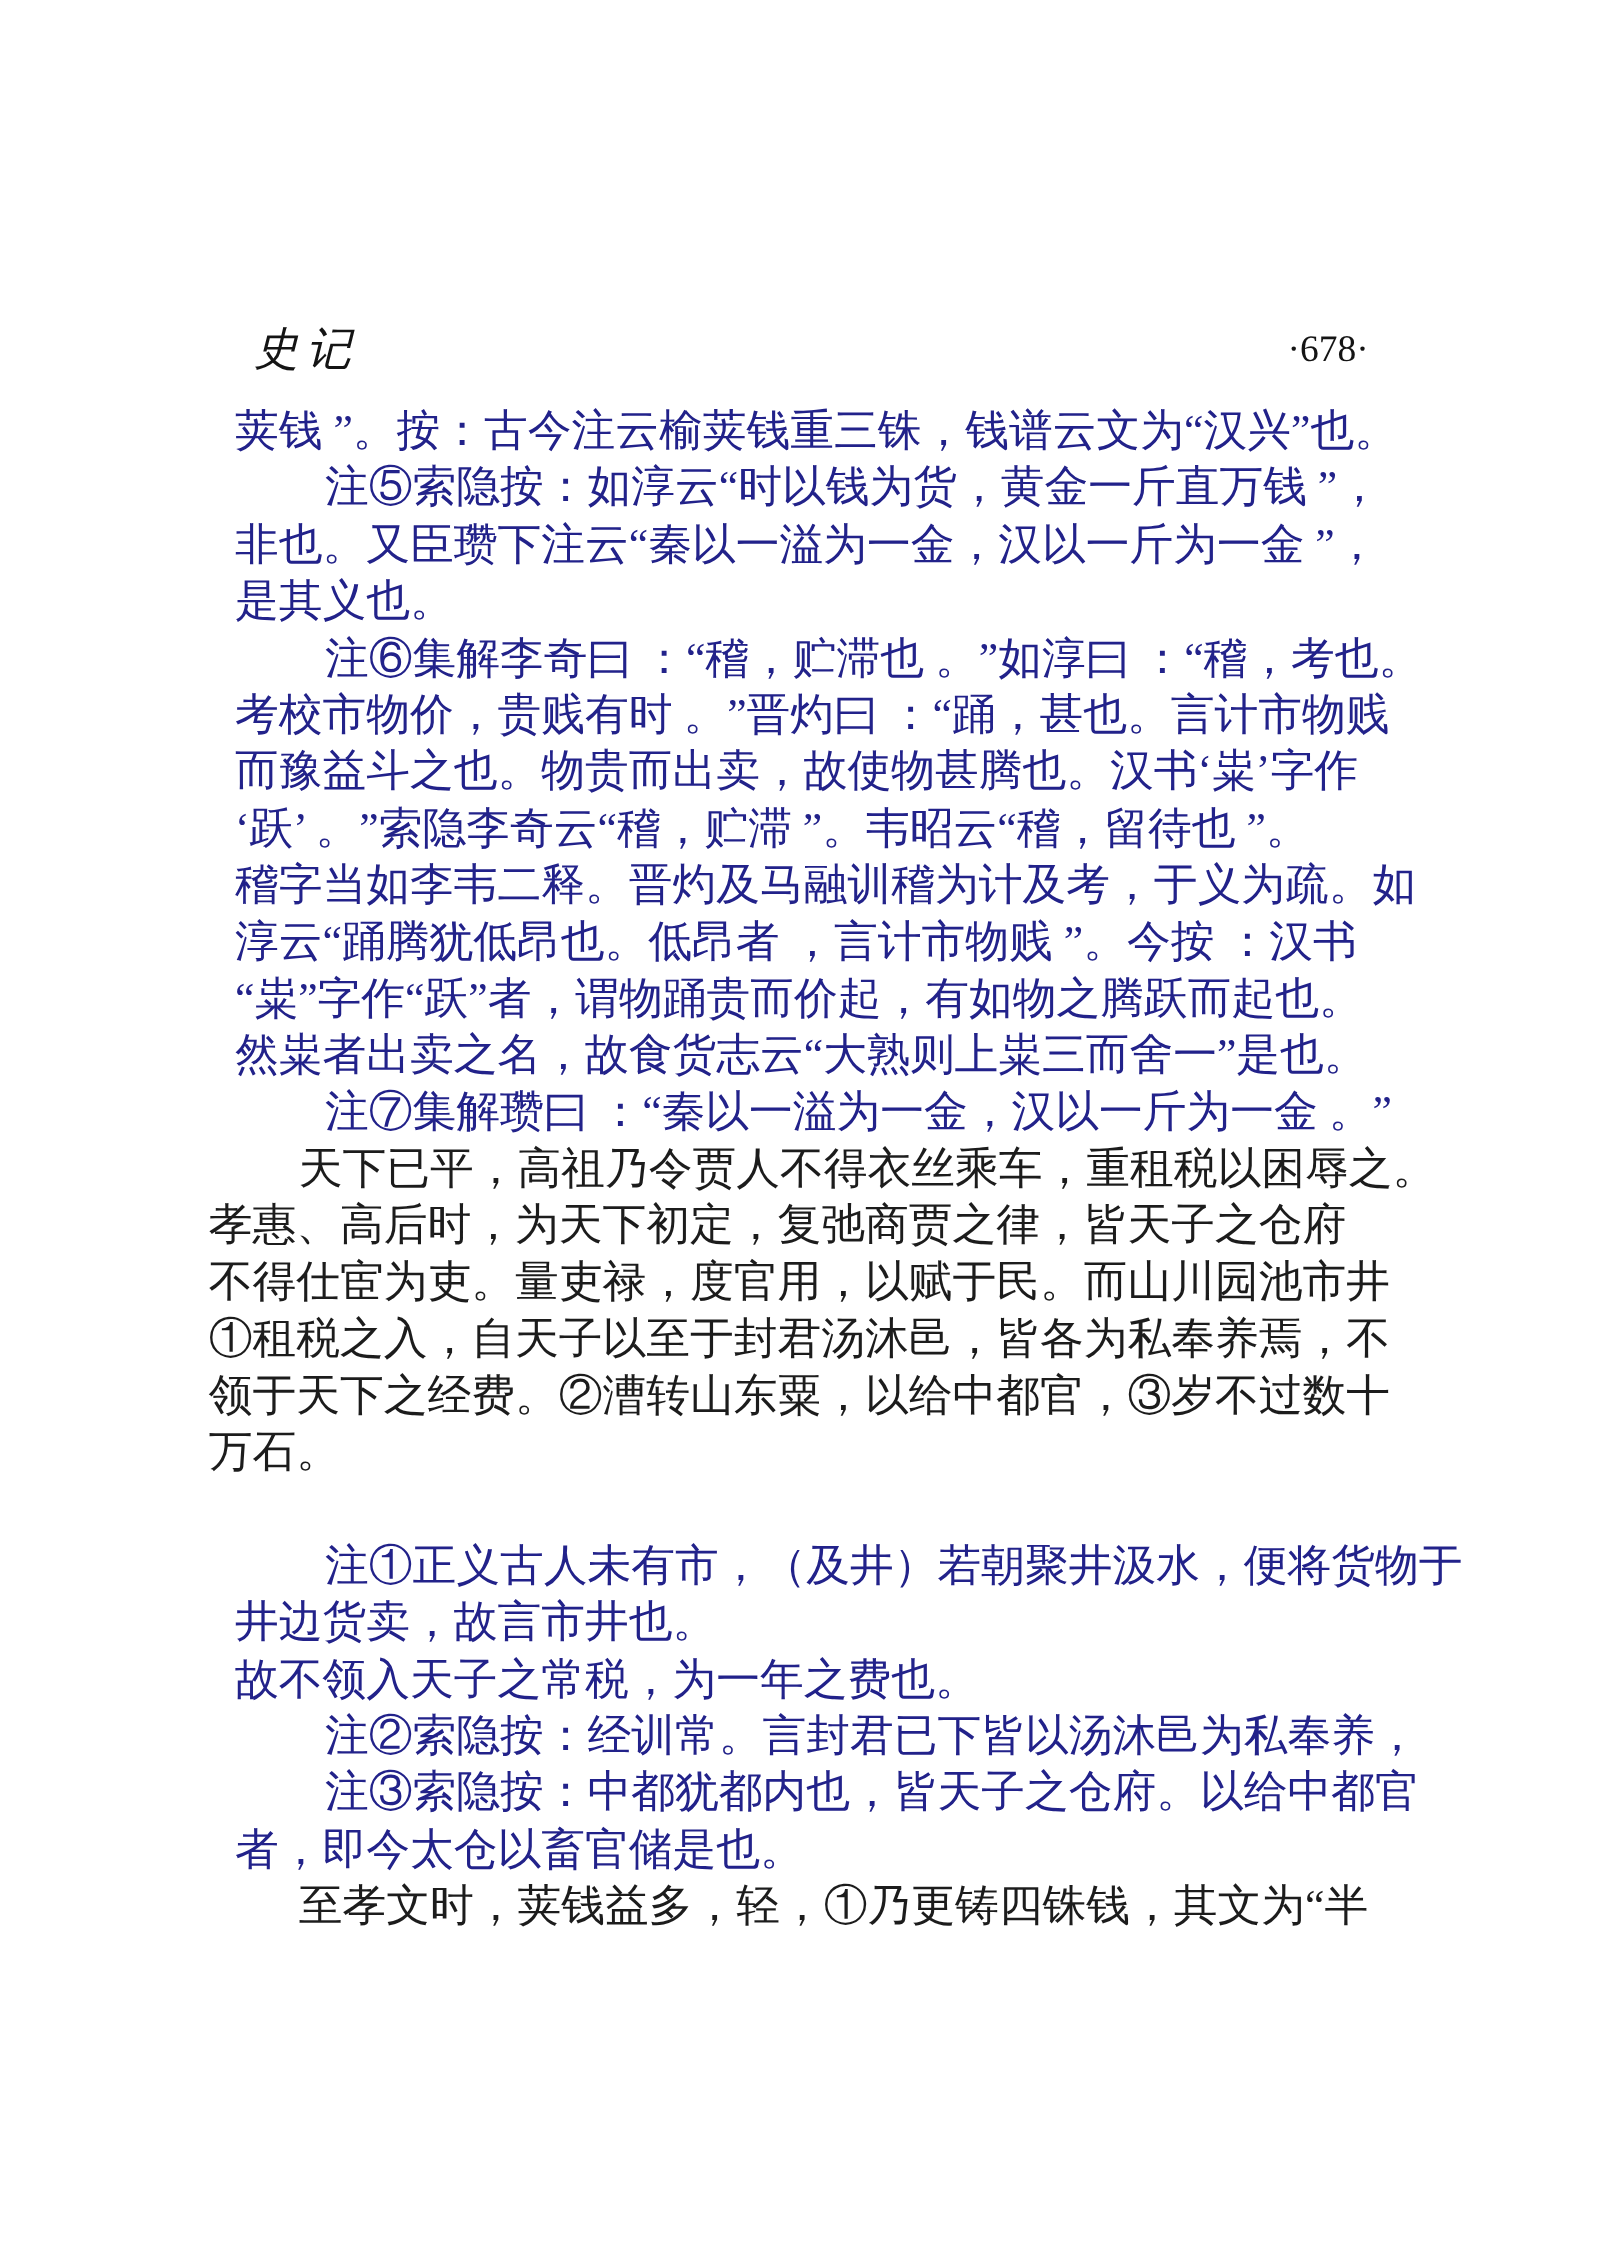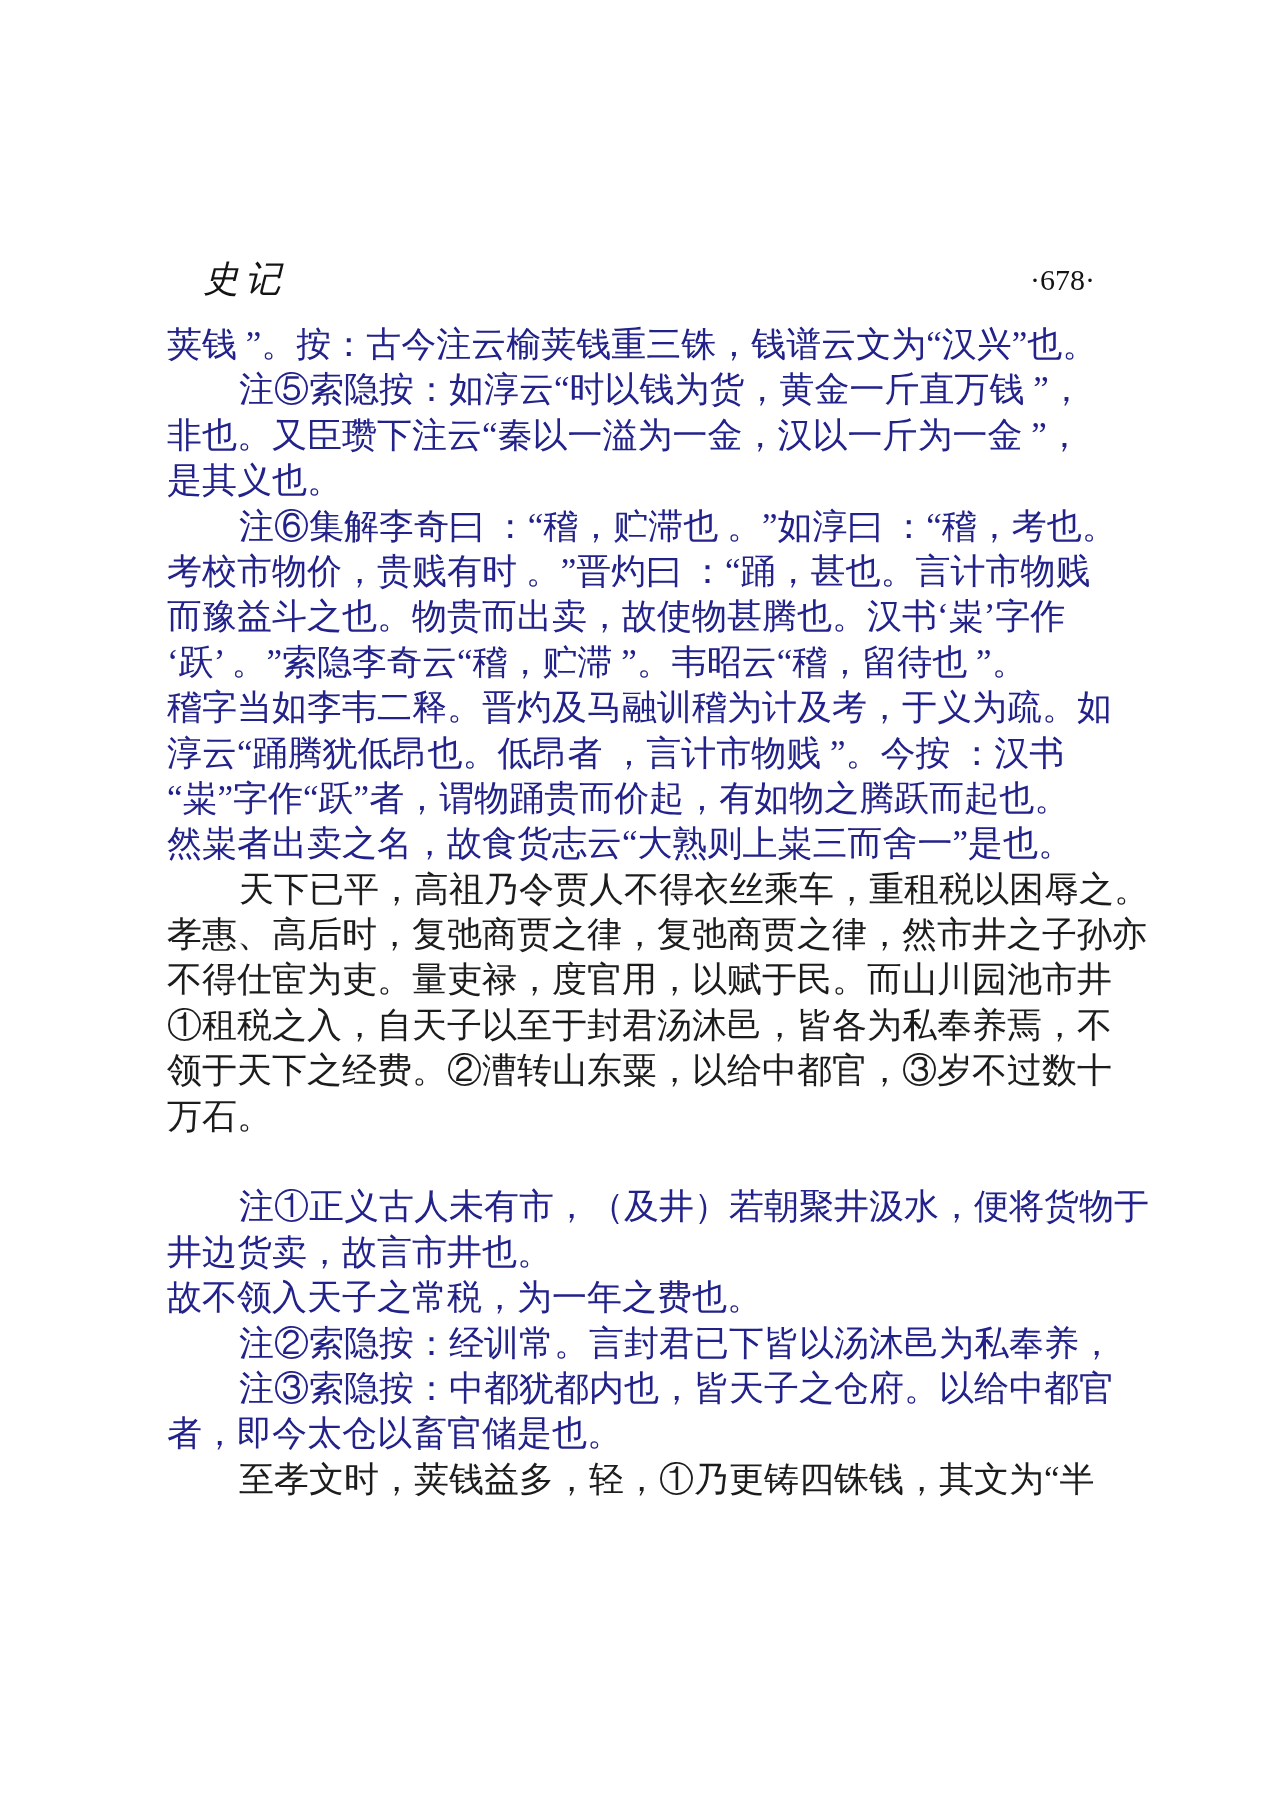--- a/index.html
+++ b/index.html
@@ -47,21 +47,21 @@
     width: 960px;
   }
   .line {
     height: 45.4px;
     line-height: 45.4px;
     font-size: 35px;
     white-space: nowrap;
     letter-spacing: 0px;
   }
   .line.indent { padding-left: 72px; }
-  .line.blue  { color: #22228a; }
+  .line.blue  { color: #22228a; margin-left: 21px; }
   .line.black { color: #1c1c1c; }
   .line.blank { height: 45.4px; }
 </style>
 </head>
 <body>
 
 <div class="page">
   <div class="header">
     <span class="book-title">史记</span>
     <span class="page-number">·678·</span>
@@ -72,22 +72,23 @@
       <div class="line blue">非也。又臣瓒下注云“秦以一溢为一金，汉以一斤为一金 ”，</div>
       <div class="line blue">是其义也。</div>
       <div class="line blue indent">注⑥集解李奇曰 ：“稽，贮滞也 。”如淳曰 ：“稽，考也。</div>
       <div class="line blue">考校市物价，贵贱有时 。”晋灼曰 ：“踊，甚也。言计市物贱</div>
       <div class="line blue">而豫益斗之也。物贵而出卖，故使物甚腾也。汉书‘粜’字作</div>
       <div class="line blue">‘跃’ 。”索隐李奇云“稽，贮滞 ”。韦昭云“稽，留待也 ”。</div>
       <div class="line blue">稽字当如李韦二释。晋灼及马融训稽为计及考，于义为疏。如</div>
       <div class="line blue">淳云“踊腾犹低昂也。低昂者 ，言计市物贱 ”。今按 ：汉书</div>
       <div class="line blue">“粜”字作“跃”者，谓物踊贵而价起，有如物之腾跃而起也。</div>
       <div class="line blue">然粜者出卖之名，故食货志云“大熟则上粜三而舍一”是也。</div>
+      <div class="line blue indent">注⑦集解瓒曰 ：“秦以一溢为一金，汉以一斤为一金 。”</div>
       <div class="line black indent">天下已平，高祖乃令贾人不得衣丝乘车，重租税以困辱之。</div>
-      <div class="line black">孝惠、高后时，复弛商贾之律，复弛商贾之律，然市井之子孙亦</div>
+      <div class="line black">孝惠、高后时，为天下初定，复弛商贾之律，皆天子之仓府</div>
       <div class="line black">不得仕宦为吏。量吏禄，度官用，以赋于民。而山川园池市井</div>
       <div class="line black">①租税之入，自天子以至于封君汤沐邑，皆各为私奉养焉，不</div>
       <div class="line black">领于天下之经费。②漕转山东粟，以给中都官，③岁不过数十</div>
       <div class="line black">万石。</div>
       <div class="line black blank">&nbsp;</div>
       <div class="line blue indent">注①正义古人未有市，（及井）若朝聚井汲水，便将货物于</div>
       <div class="line blue">井边货卖，故言市井也。</div>
       <div class="line blue">故不领入天子之常税，为一年之费也。</div>
       <div class="line blue indent">注②索隐按：经训常。言封君已下皆以汤沐邑为私奉养，</div>
       <div class="line blue indent">注③索隐按：中都犹都内也，皆天子之仓府。以给中都官</div>

